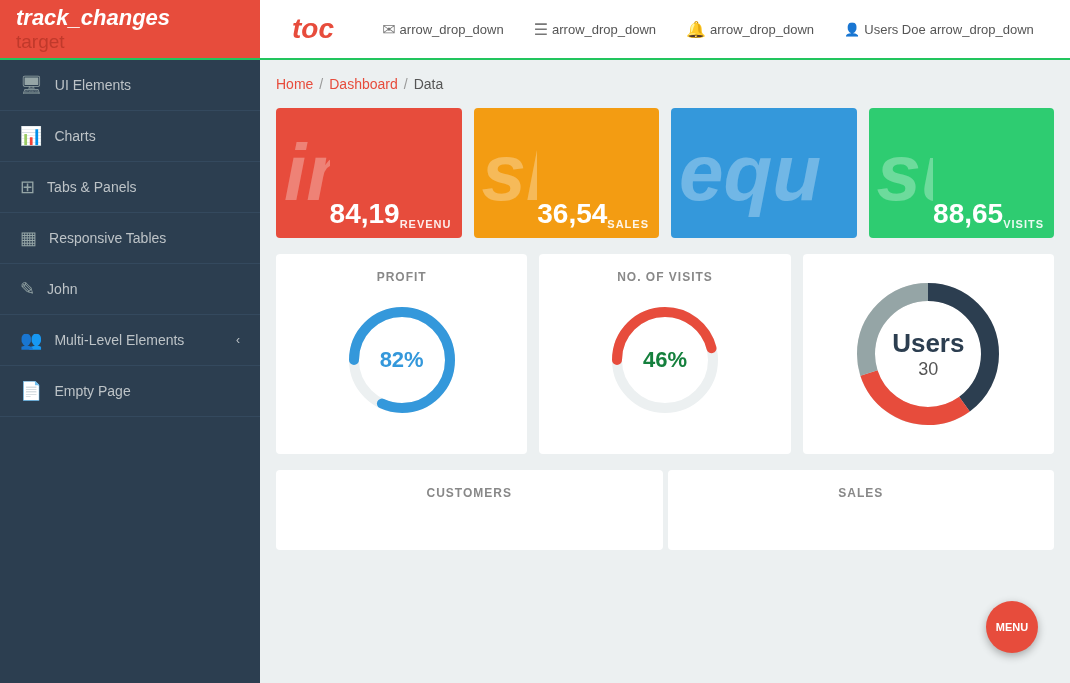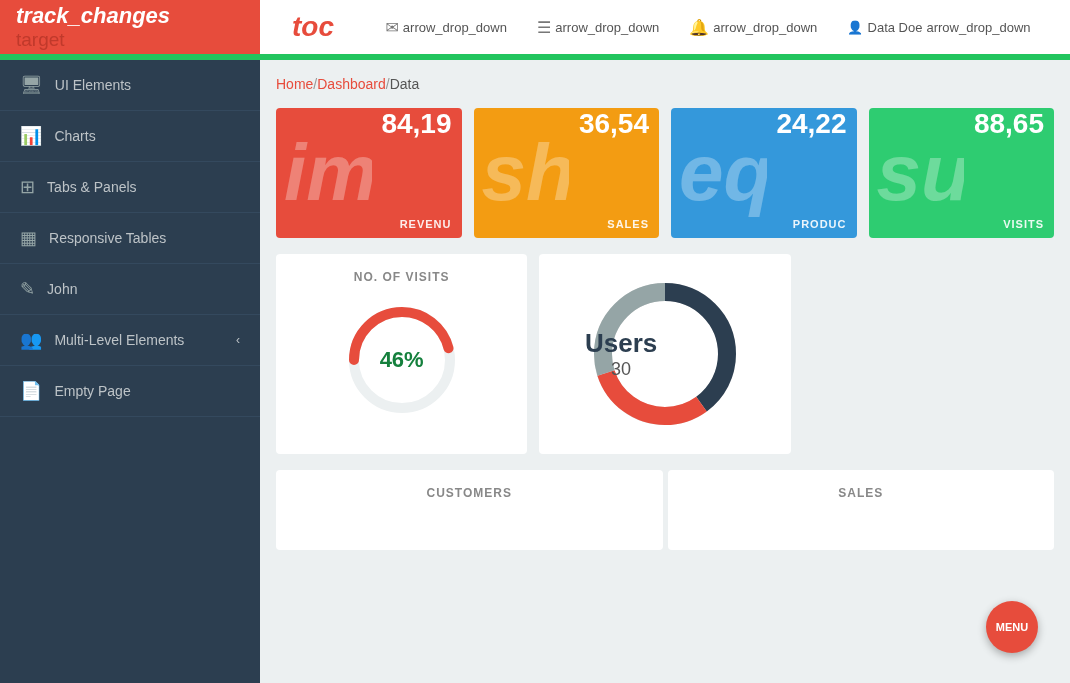--- a/index.html
+++ b/index.html
@@ -4,21 +4,21 @@
   <style>
     * { margin: 0; padding: 0; box-sizing: border-box; }
     body { font-family: Arial, sans-serif; background: #ecf0f1; width: 1070px; height: 683px; overflow: hidden; }
 
     
     .header {
       display: flex;
       align-items: center;
       height: 60px;
       background: #fff;
-      border-bottom: 6px solid #22c55e;
+      border-bottom: 2px solid #22c55e;
     }
     .logo-area {
       width: 260px;
       background: #e74c3c;
       height: 100%;
       display: flex;
       align-items: center;
       padding-left: 16px;
     }
     .logo-text {
@@ -99,20 +99,21 @@
       height: 623px;
       background: #ecf0f1;
       overflow-y: auto;
       padding: 16px;
     }
 
     
     .breadcrumb {
       display: flex;
       align-items: center;
+      gap: 6px;
       font-size: 14px;
       margin-bottom: 16px;
     }
     .breadcrumb-home { color: #e74c3c; cursor: pointer; }
     .breadcrumb-sep { color: #999; }
     .breadcrumb-dashboard { color: #e74c3c; cursor: pointer; }
     .breadcrumb-current { color: #555; }
 
     
     .stat-cards {
@@ -144,26 +145,25 @@
       color: rgba(255,255,255,0.3);
       padding-left: 8px;
       line-height: 1;
       display: flex;
       align-items: center;
       flex: 1;
       overflow: hidden;
     }
     .stat-card-value-area {
       display: flex;
-      flex-direction: column;
+      flex-direction: row;
       align-items: flex-end;
       justify-content: space-between;
       padding: 0 10px 8px 0;
       min-width: 90px;
-      gap: 15px;
     }
     .stat-card-number {
       font-size: 28px;
       font-weight: bold;
       color: #fff;
     }
     .stat-card-label {
       font-size: 11px;
       color: rgba(255,255,255,0.9);
       letter-spacing: 1px;
@@ -232,21 +232,21 @@
       min-height: 200px;
       position: relative;
       overflow: visible;
     }
     .users-donut-container {
       position: relative;
       width: 160px;
       height: 160px;
       display: flex;
       align-items: center;
-      justify-content: flex-start;
+      justify-content: center;
     }
     .users-donut-container svg {
       position: absolute;
       top: 0; left: 0;
     }
     .users-label {
       text-align: center;
       z-index: 1;
     }
     .users-label-title {
@@ -333,21 +333,21 @@
     <div class="header-nav-item">
       <span class="icon-sym">☰</span>
       <span>arrow_drop_down</span>
     </div>
     <div class="header-nav-item">
       <span class="icon-sym">🔔</span>
       <span>arrow_drop_down</span>
     </div>
     <div class="header-user">
       <span class="icon-sym">👤</span>
-      <span>Data Doe</span>
+      <span>Users Doe</span>
       <span>arrow_drop_down</span>
     </div>
   </div>
 </div>
 
 <div class="sidebar">
   <div class="sidebar-item">
     <span class="si-icon">🖥</span>
     <span>UI Elements</span>
   </div>
@@ -403,39 +403,45 @@
         <div class="stat-card-bg-text">sho</div>
         <div class="stat-card-value-area">
           <span class="stat-card-number">36,54</span>
           <span class="stat-card-label">SALES</span>
         </div>
       </div>
     </div>
     <div class="stat-card card-blue">
       <div class="stat-card-inner">
         <div class="stat-card-bg-text">equ</div>
-        <div class="stat-card-value-area">
-          <span class="stat-card-number">24,22</span>
-          <span class="stat-card-label">PRODUC</span>
-        </div>
       </div>
     </div>
     <div class="stat-card card-green">
       <div class="stat-card-inner">
         <div class="stat-card-bg-text">sup</div>
         <div class="stat-card-value-area">
           <span class="stat-card-number">88,65</span>
           <span class="stat-card-label">VISITS</span>
         </div>
       </div>
     </div>
   </div>
 
   <div class="donut-row">
 
+    <div class="donut-card">
+      <div class="donut-title">PROFIT</div>
+      <div class="donut-container">
+        <svg width="120" height="120" viewBox="0 0 120 120">
+          <circle cx="60" cy="60" r="48" fill="none" stroke="#ecf0f1" stroke-width="10"></circle>
+          <circle cx="60" cy="60" r="48" fill="none" stroke="#3498db" stroke-width="10" stroke-dasharray="246.6 301.6" stroke-linecap="round" transform="rotate(-90 60 60)"></circle>
+        </svg>
+        <span class="donut-value blue">82%</span>
+      </div>
+    </div>
 
     <div class="donut-card">
       <div class="donut-title">NO. OF VISITS</div>
       <div class="donut-container">
         <svg width="120" height="120" viewBox="0 0 120 120">
           <circle cx="60" cy="60" r="48" fill="none" stroke="#ecf0f1" stroke-width="10"></circle>
           <circle cx="60" cy="60" r="48" fill="none" stroke="#e74c3c" stroke-width="10" stroke-dasharray="138.6 301.6" stroke-linecap="round" transform="rotate(-90 60 60)"></circle>
         </svg>
         <span class="donut-value red">46%</span>
       </div>

